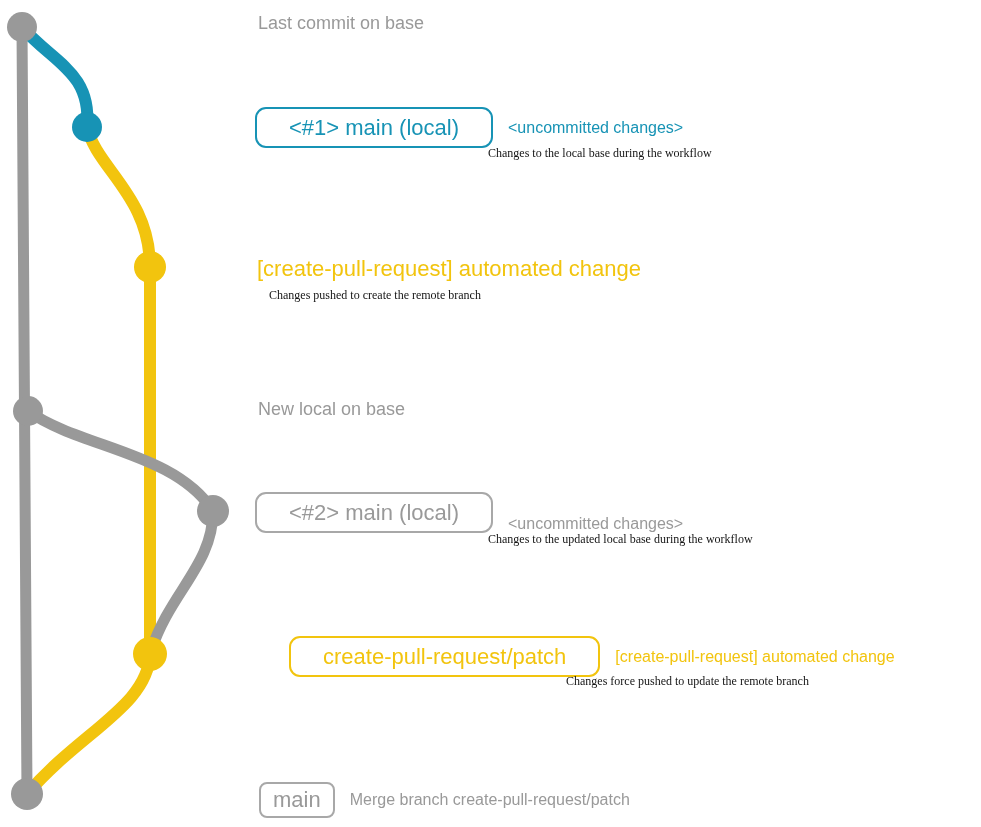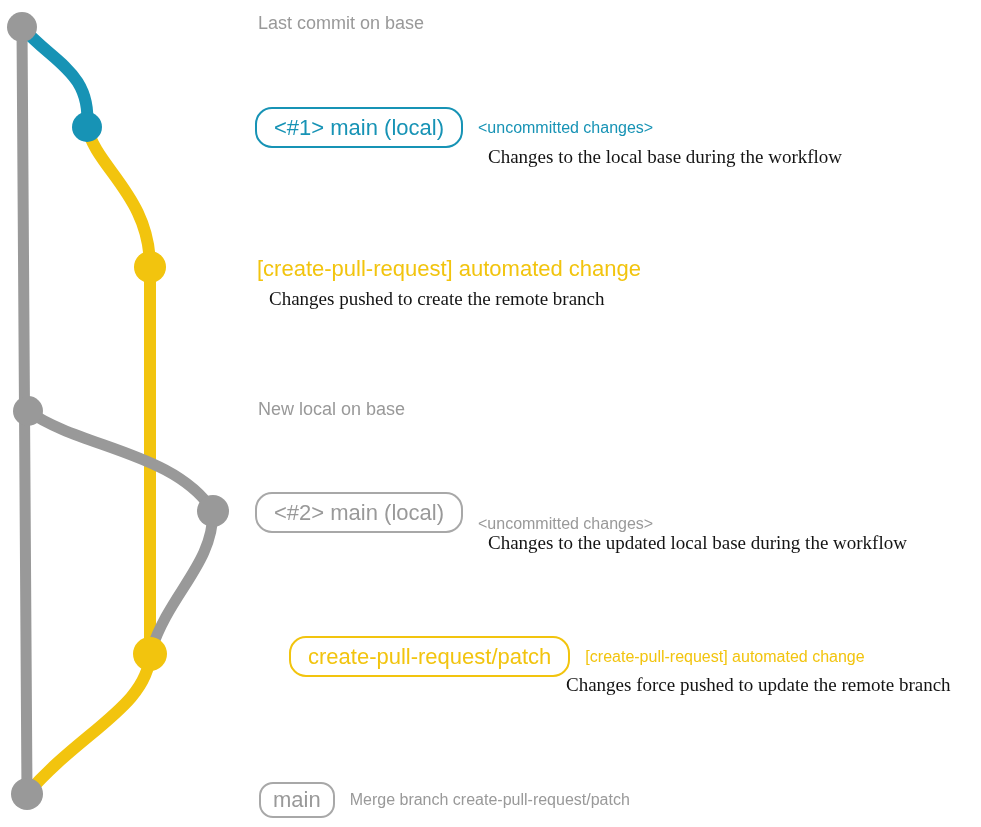--- a/index.html
+++ b/index.html
@@ -14,37 +14,37 @@
   .graph-svg{position:absolute; left:0; top:0;}
   .caption{
     position:absolute; font-size:18px; color:var(--gray); white-space:nowrap;
   }
   .row{
     position:absolute; display:flex; align-items:center; gap:15px;
     height:41px; white-space:nowrap;
   }
   .badge{
     display:inline-flex; align-items:center; justify-content:center;
-    border:2px solid; border-radius:17px; padding:0 17px; height:37px;
+    border:2px solid; border-radius:11px; padding:0 32px; height:37px;
     font-size:22px; line-height:1; background:var(--bg);
   }
   .badge.teal{border-color:var(--teal); color:var(--teal);}
   .badge.gray{border-color:#a8a8a8; color:var(--gray);}
   .badge.gold{border-color:var(--gold); color:var(--gold);}
-  .badge.small{height:32px; padding:0 12px; border-radius:14px;}
+  .badge.small{height:32px; padding:0 12px; border-radius:8px;}
   .title{font-size:16px;}
   .title.teal{color:var(--teal);}
   .title.gray{color:var(--gray);}
   .title.gold{color:var(--gold);}
   .headline{
     position:absolute; font-size:22px; white-space:nowrap;
   }
   .headline.gold{color:var(--gold);}
   .note{
-    position:absolute; font-family:"Liberation Serif", serif; font-size:19px;
+    position:absolute; font-family:"Liberation Serif", serif; font-size:12px;
     color:var(--ink); white-space:nowrap;
   }
 </style>
 </head>
 <body>
 
 <div class="stage">
 
   <svg class="graph-svg" width="250" height="827" viewBox="0 0 250 827">
     <path d="M22 27 L27 794" fill="none" stroke-width="11" stroke-linecap="round" stroke="#999999"></path>

